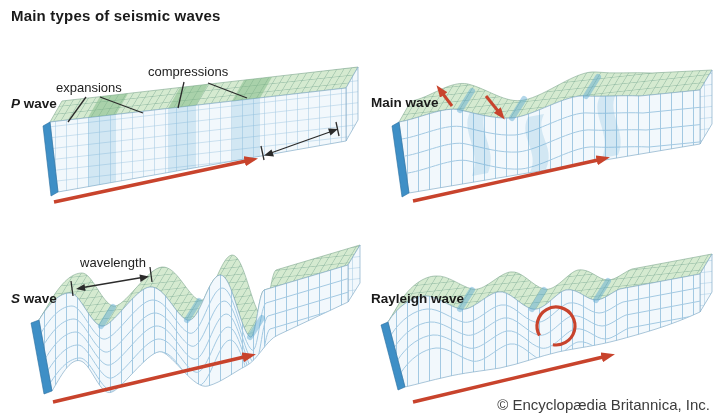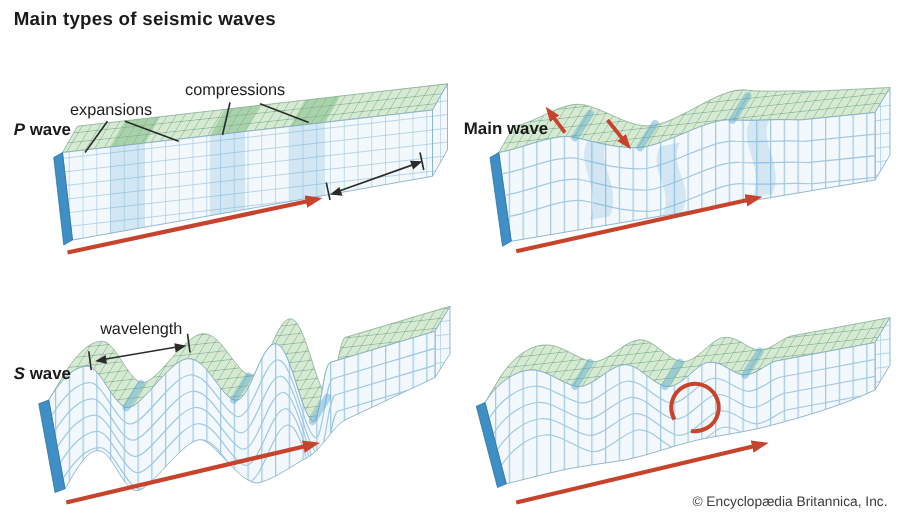--- a/index.html
+++ b/index.html
@@ -28,21 +28,21 @@
   .panel-label i{font-style:italic;}
   #lbl-p{left:11px;top:49px;}
   #lbl-love{left:371px;top:48px;}
   #lbl-s{left:11px;top:244px;text-align:right;}
   #lbl-rayleigh{left:371px;top:244px;}
   .anno{position:absolute;font-size:13px;color:#222;}
   #anno-expansions{left:56px;top:80px;}
   #anno-compressions{left:148px;top:64px;}
   #anno-undisturbed{left:261px;top:154px;width:96px;text-align:center;line-height:1.15;white-space:normal;}
   #anno-wavelength{left:72px;top:255px;width:82px;text-align:center;}
-  .copyright{position:absolute;right:10px;top:396px;font-size:11px;color:#3c3c3c;white-space:nowrap;}
+  .copyright{position:absolute;right:10px;top:396px;font-size:15px;color:#3c3c3c;white-space:nowrap;}
 </style>
 </head>
 <body>
 
 <div class="stage">
 
 <svg class="diagram" width="720" height="419" viewBox="0 0 720 419">
   <defs>
 
     <pattern id="gf" width="11" height="11" patternUnits="userSpaceOnUse" patternTransform="skewY(-6.5)">
@@ -185,19 +185,20 @@
   <div class="label panel-label" id="lbl-p">
     <i>P</i><span> wave</span>
   </div>
 
   <div class="label panel-label" id="lbl-love">Main wave</div>
 
   <div class="label panel-label" id="lbl-s">
     <i>S</i><span> wave</span>
   </div>
 
+  <div class="label panel-label" id="lbl-rayleigh">Rayleigh wave</div>
 
   <div class="anno" id="anno-expansions">expansions</div>
   <div class="anno" id="anno-compressions">compressions</div>
   <div class="anno" id="anno-wavelength">wavelength</div>
 
   <div class="copyright">© Encyclopædia Britannica, Inc.</div>
 </div>
 
 </body></html>

